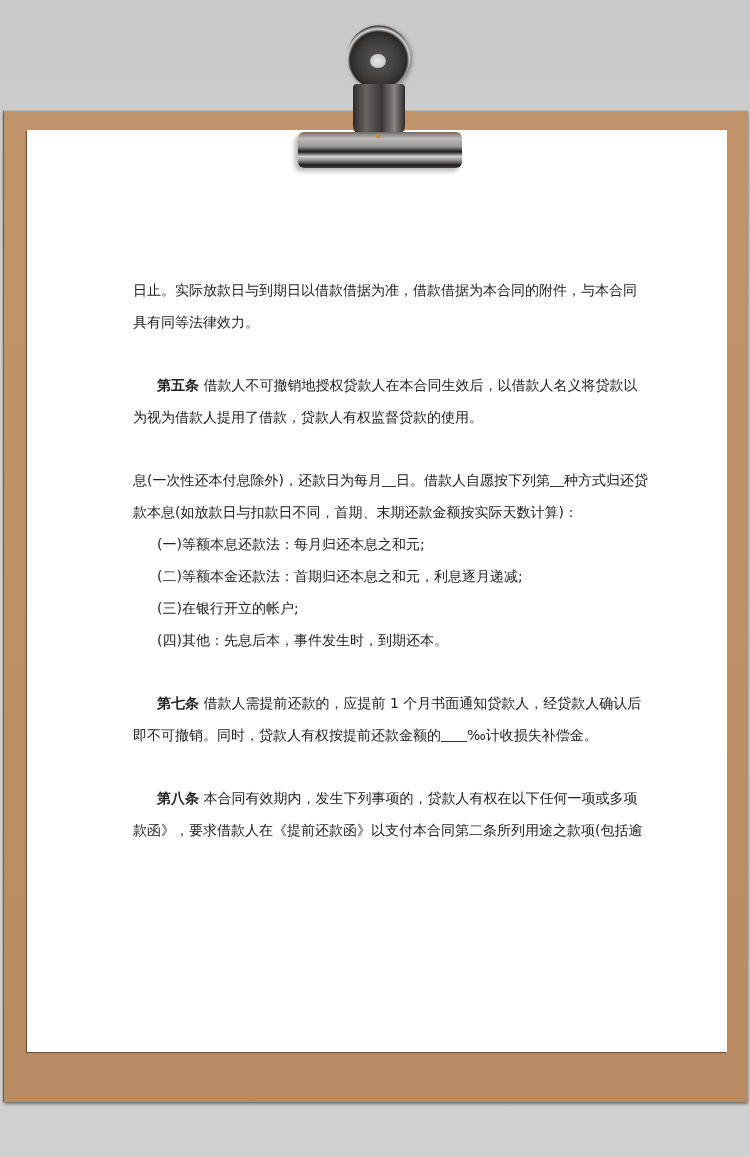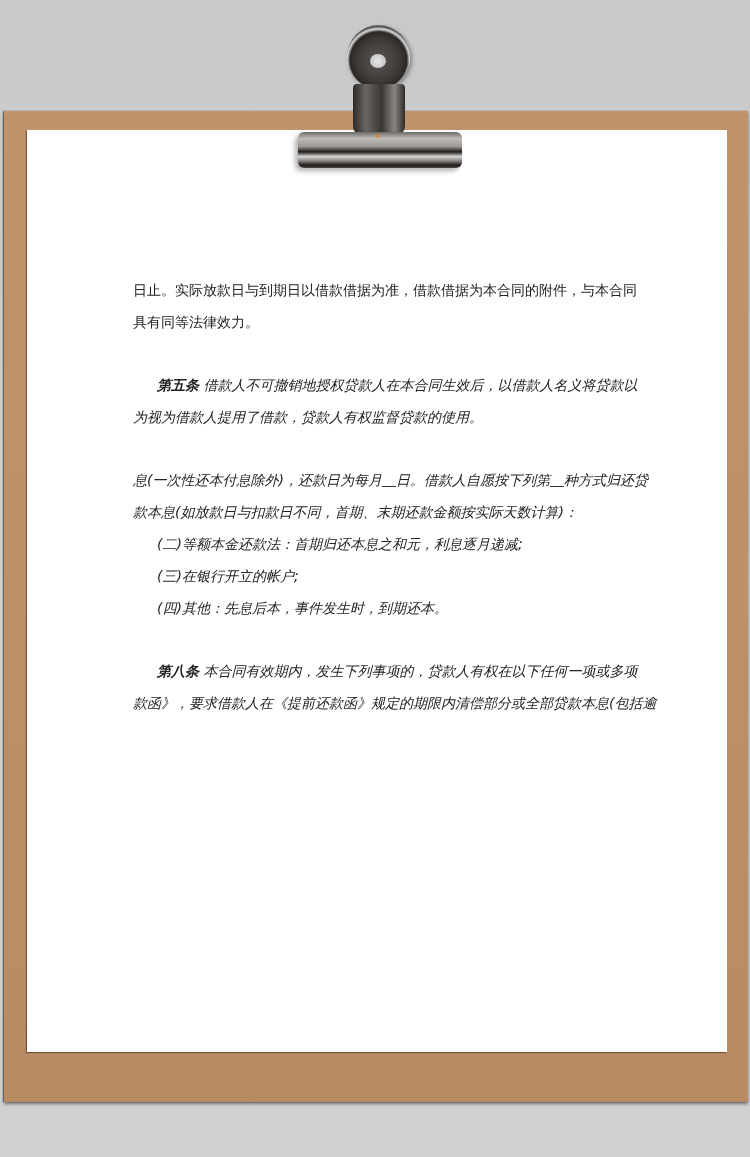--- a/index.html
+++ b/index.html
@@ -16,21 +16,21 @@
     .paper {
       position: absolute; left: 27px; top: 130px; width: 700px; height: 922px;
       background: #ffffff;
       box-shadow: -1px 1px 1px rgba(60,40,20,0.55);
     }
     .content {
       position: absolute; left: 133px; top: 148px; width: 440px;
       font-size: 14px; color: #222; line-height: 32px;
     }
     .para { margin: 0; }
-    .para.gap { margin-top: 31px; font-style: italic; }
+    .para.gap { margin-top: 31px; }
     .line { white-space: nowrap; display: block; }
     .indent { padding-left: 24px; }
     .item { padding-left: 24px; }
     .bold { font-weight: bold; }
     .blank { display: inline-block; border-bottom: 1px solid #333; height: 12px; vertical-align: -2px; }
     .blank.long { width: 162px; }
     .blank.short { width: 14px; }
     .blank.mid { width: 26px; }
 
     
@@ -82,27 +82,37 @@
       <span>借款人不可撤销地授权贷款人在本合同生效后，以借款人名义将贷款以</span>
     </span>
     <span class="line">为视为借款人提用了借款，贷款人有权监督贷款的使用。</span>
   </div>
 
   <div class="para gap">
     <span class="line">
       <span>息(一次性还本付息除外)，还款日为每月</span><span class="blank short"></span><span>日。借款人自愿按下列第</span><span class="blank short"></span><span>种方式归还贷</span>
     </span>
     <span class="line">款本息(如放款日与扣款日不同，首期、末期还款金额按实际天数计算)：</span>
+    <span class="line item">(一)等额本息还款法：每月归还本息之和元;</span>
     <span class="line item">(二)等额本金还款法：首期归还本息之和元，利息逐月递减;</span>
     <span class="line item">(三)在银行开立的帐户;</span>
     <span class="line item">(四)其他：先息后本，事件发生时，到期还本。</span>
   </div>
 
+  <div class="para gap">
+    <span class="line indent">
+      <span class="bold">第七条</span>
+      <span>借款人需提前还款的，应提前 1 个月书面通知贷款人，经贷款人确认后</span>
+    </span>
+    <span class="line">
+      <span>即不可撤销。同时，贷款人有权按提前还款金额的</span><span class="blank mid"></span><span>‰计收损失补偿金。</span>
+    </span>
+  </div>
 
   <div class="para gap">
     <span class="line indent">
       <span class="bold">第八条</span>
       <span>本合同有效期内，发生下列事项的，贷款人有权在以下任何一项或多项</span>
     </span>
-    <span class="line">款函》，要求借款人在《提前还款函》规定的期限内清偿部分或全部贷款本息(包括逾</span>
+    <span class="line">款函》，要求借款人在《提前还款函》以支付本合同第二条所列用途之款项(包括逾</span>
   </div>
 
 </div>
 
 </body></html>

